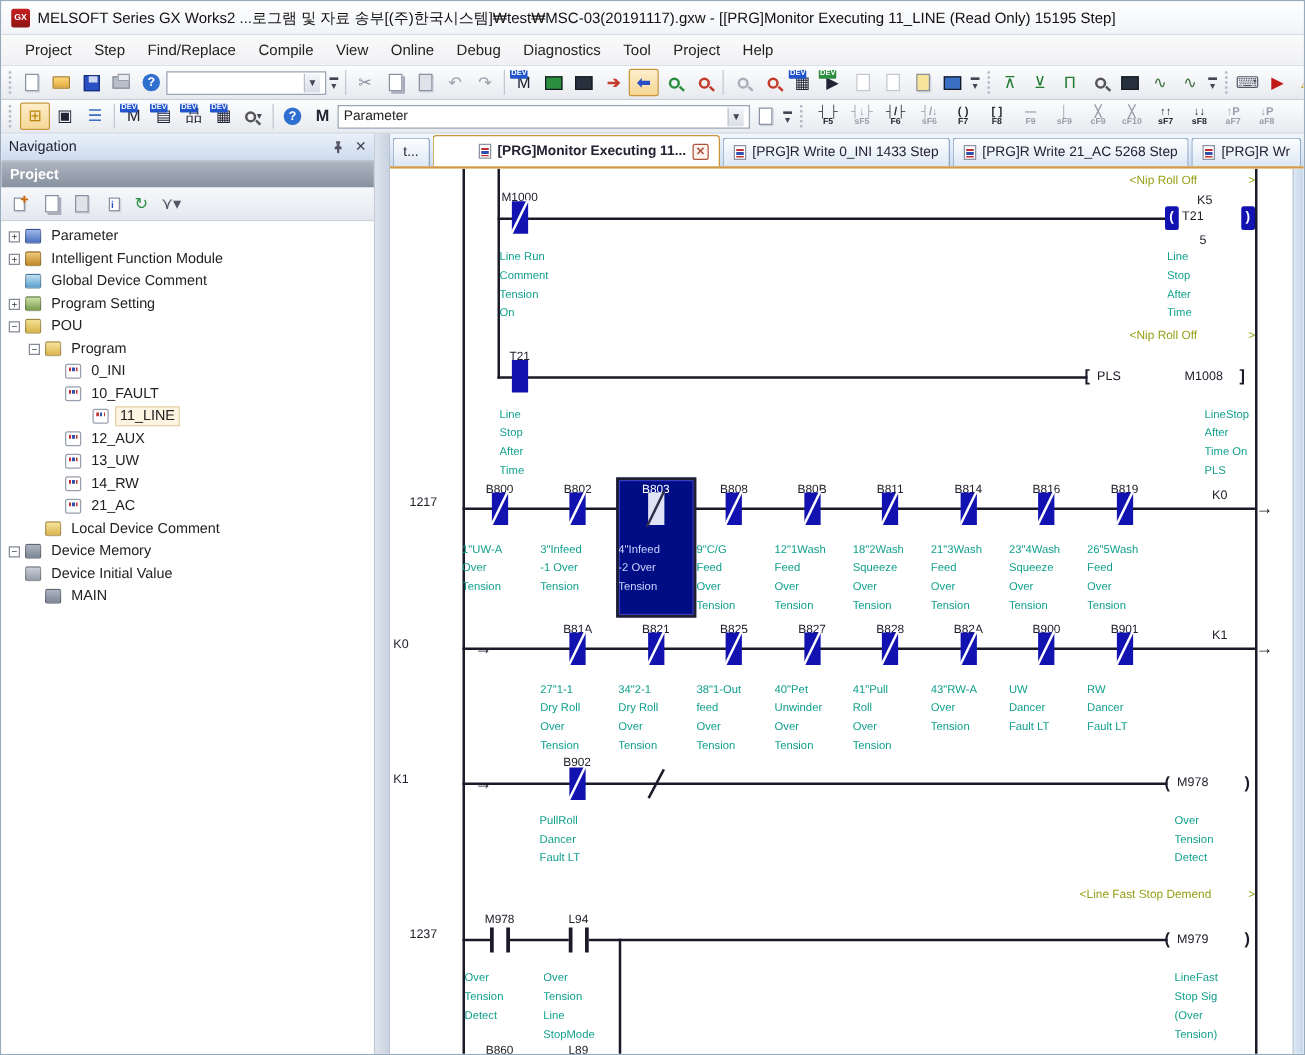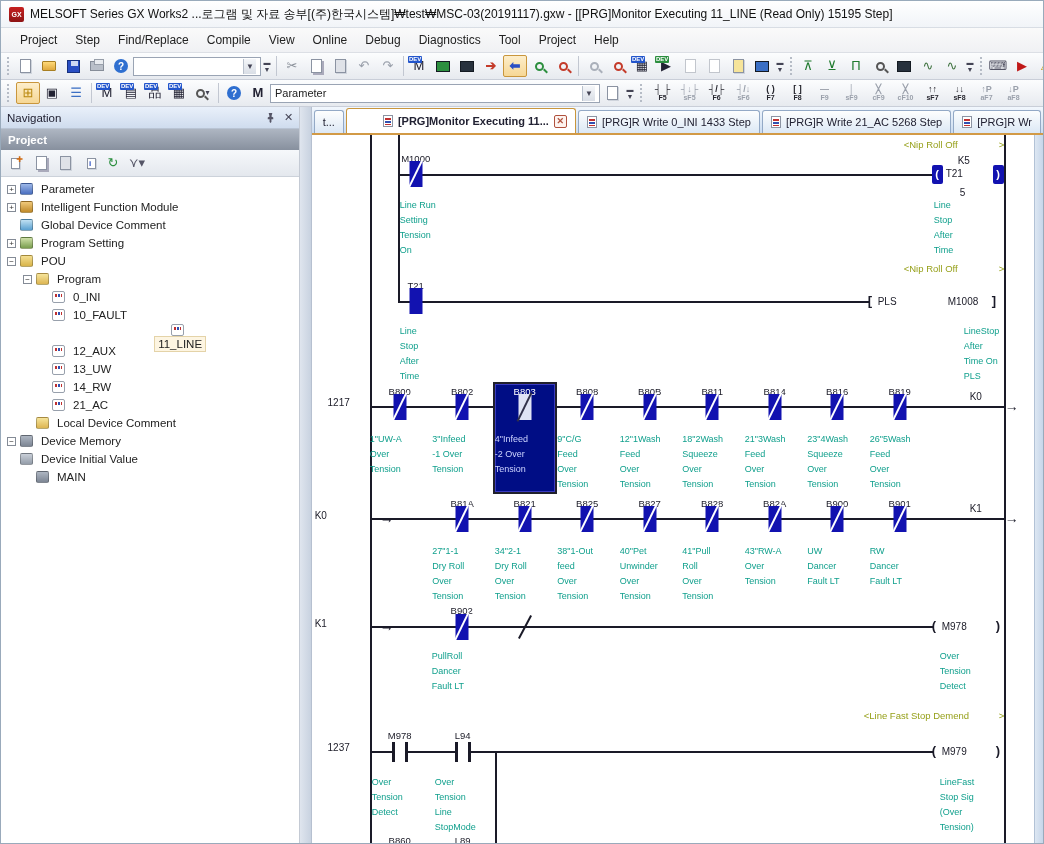--- a/index.html
+++ b/index.html
@@ -487,21 +487,21 @@
           <div class="trow" style="padding-left: 38px;">
             <span class="noexp"></span>
             <span class="ti program"></span>
             <span class="tlabel">0_INI</span>
           </div>
           <div class="trow" style="padding-left: 38px;">
             <span class="noexp"></span>
             <span class="ti program"></span>
             <span class="tlabel">10_FAULT</span>
           </div>
-          <div class="trow" style="padding-left: 60px; flex-direction: column;">
+          <div class="trow" style="padding-left: 60px;">
             <span class="noexp"></span>
             <span class="ti program"></span>
             <span class="tlabel hl">11_LINE</span>
           </div>
           <div class="trow" style="padding-left: 38px;">
             <span class="noexp"></span>
             <span class="ti program"></span>
             <span class="tlabel">12_AUX</span>
           </div>
           <div class="trow" style="padding-left: 38px;">
@@ -576,21 +576,21 @@
         
         <div class="rc" style="left:592px;top:4px">&lt;Nip Roll Off</div>
         <div class="rc" style="left:687px;top:4px">&gt;</div>
 
         
         <div class="hline" style="left:86px;top:39px;width:536px"></div>
         <div class="dev" style="left:104px;top:18px">M1000</div>
         <div class="ct nc" style="left:104px;top:26px"></div>
         <div class="cmt" style="left:88px;top:63px">
           <div>Line Run</div>
-            <div>Setting</div>
+            <div>Comment</div>
           <div>Tension</div>
             <div>On</div>
         </div>
         <div class="kxt" style="left:646px;top:20px">K5</div>
         <div class="cpb" style="left:620px;top:30px">(</div>
         <div class="kxt" style="left:634px;top:33px">T21</div>
         <div class="cpb" style="left:681px;top:30px">)</div>
         <div class="kxt" style="left:648px;top:52px">5</div>
         <div class="cmt right" style="left:622px;top:63px">
           <div>Line</div>

